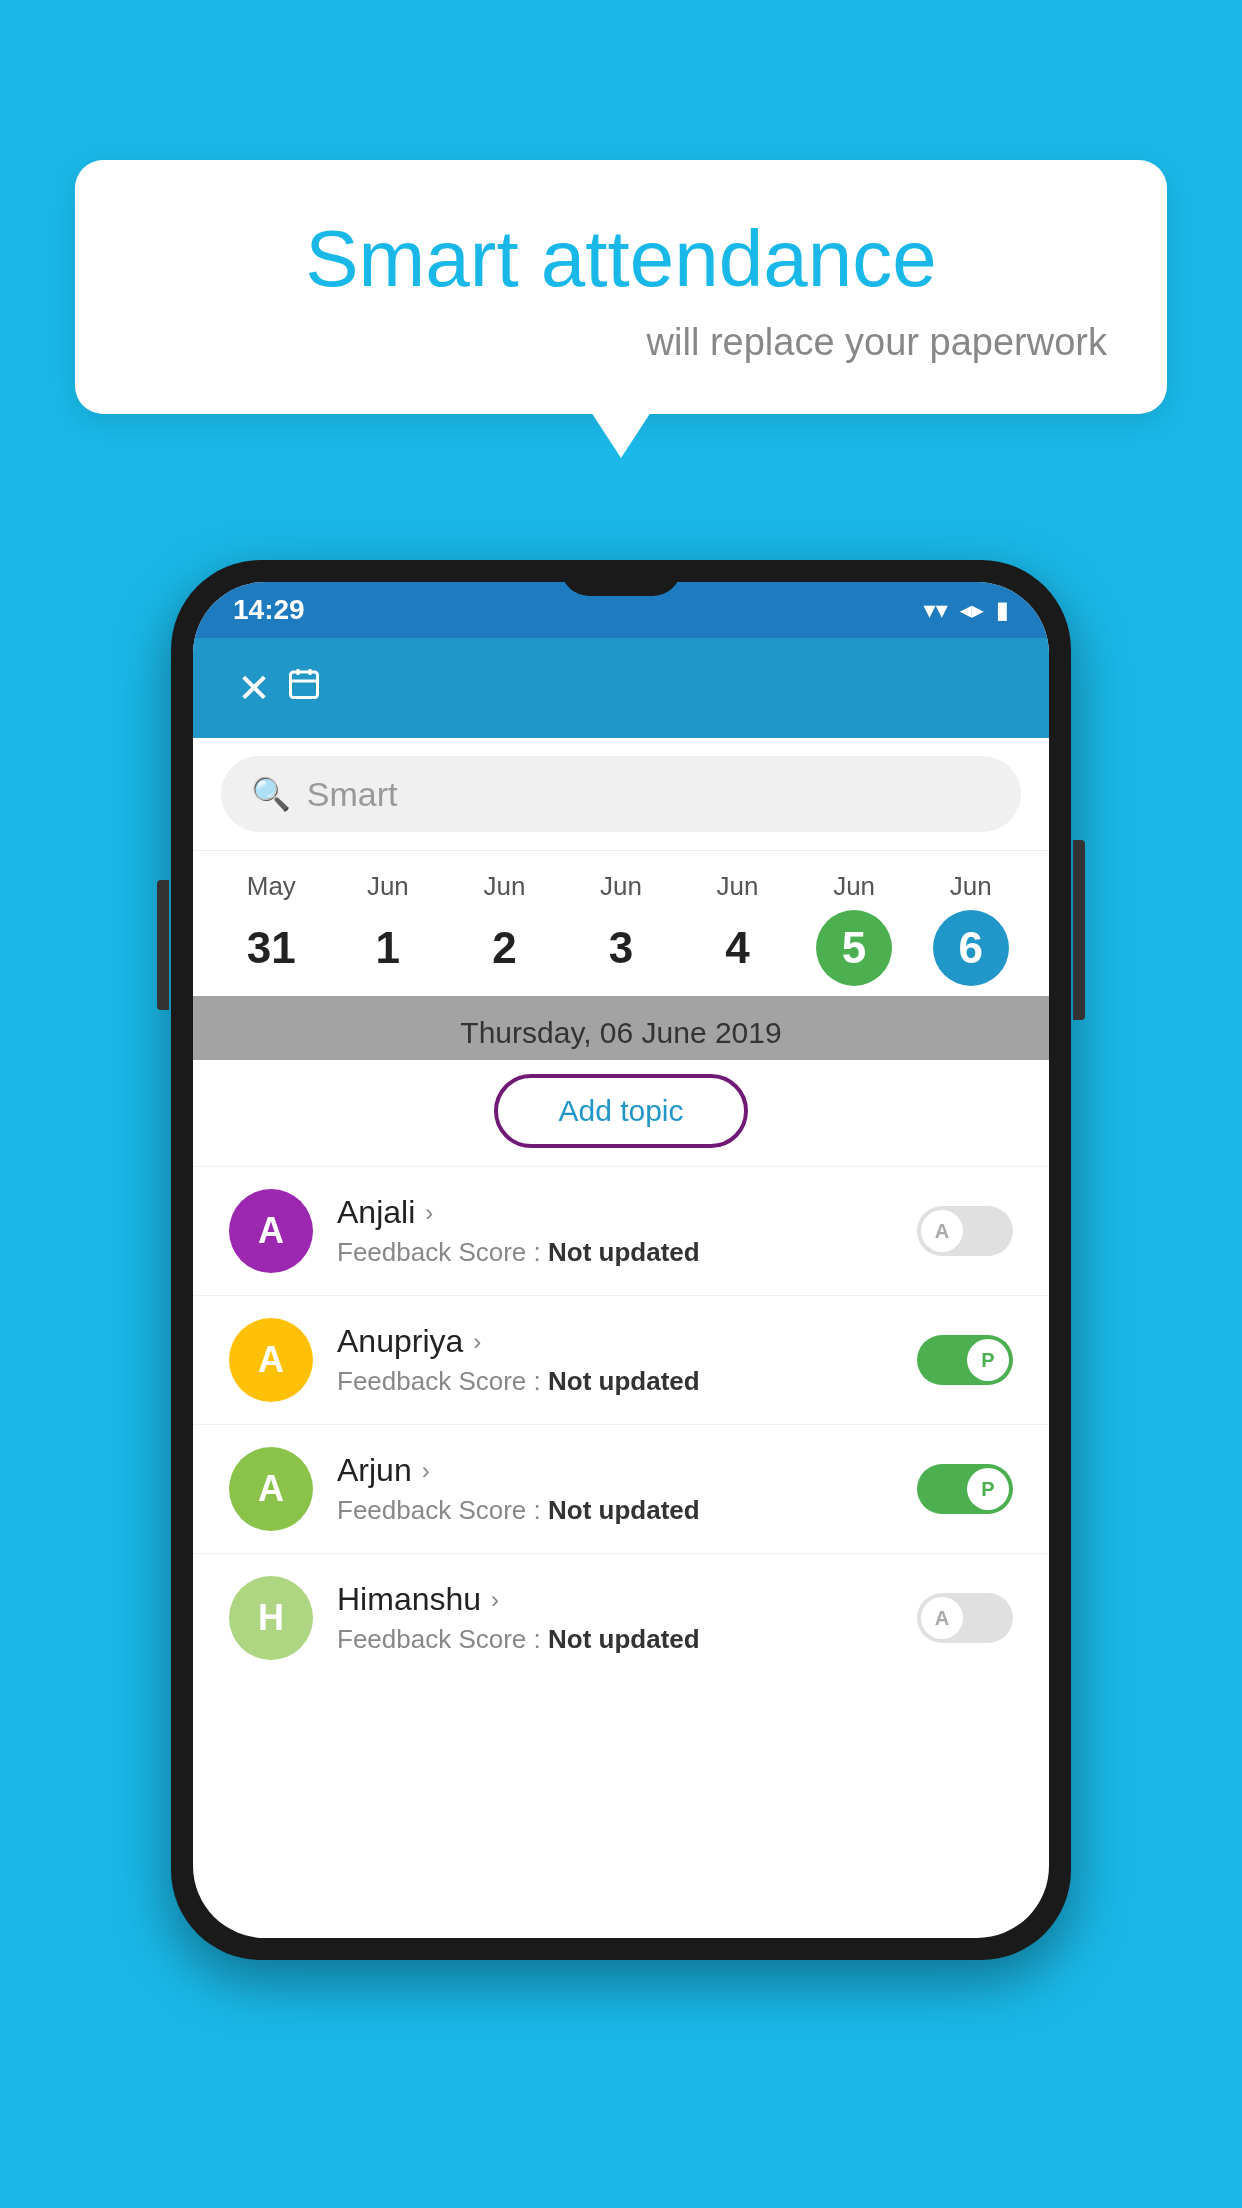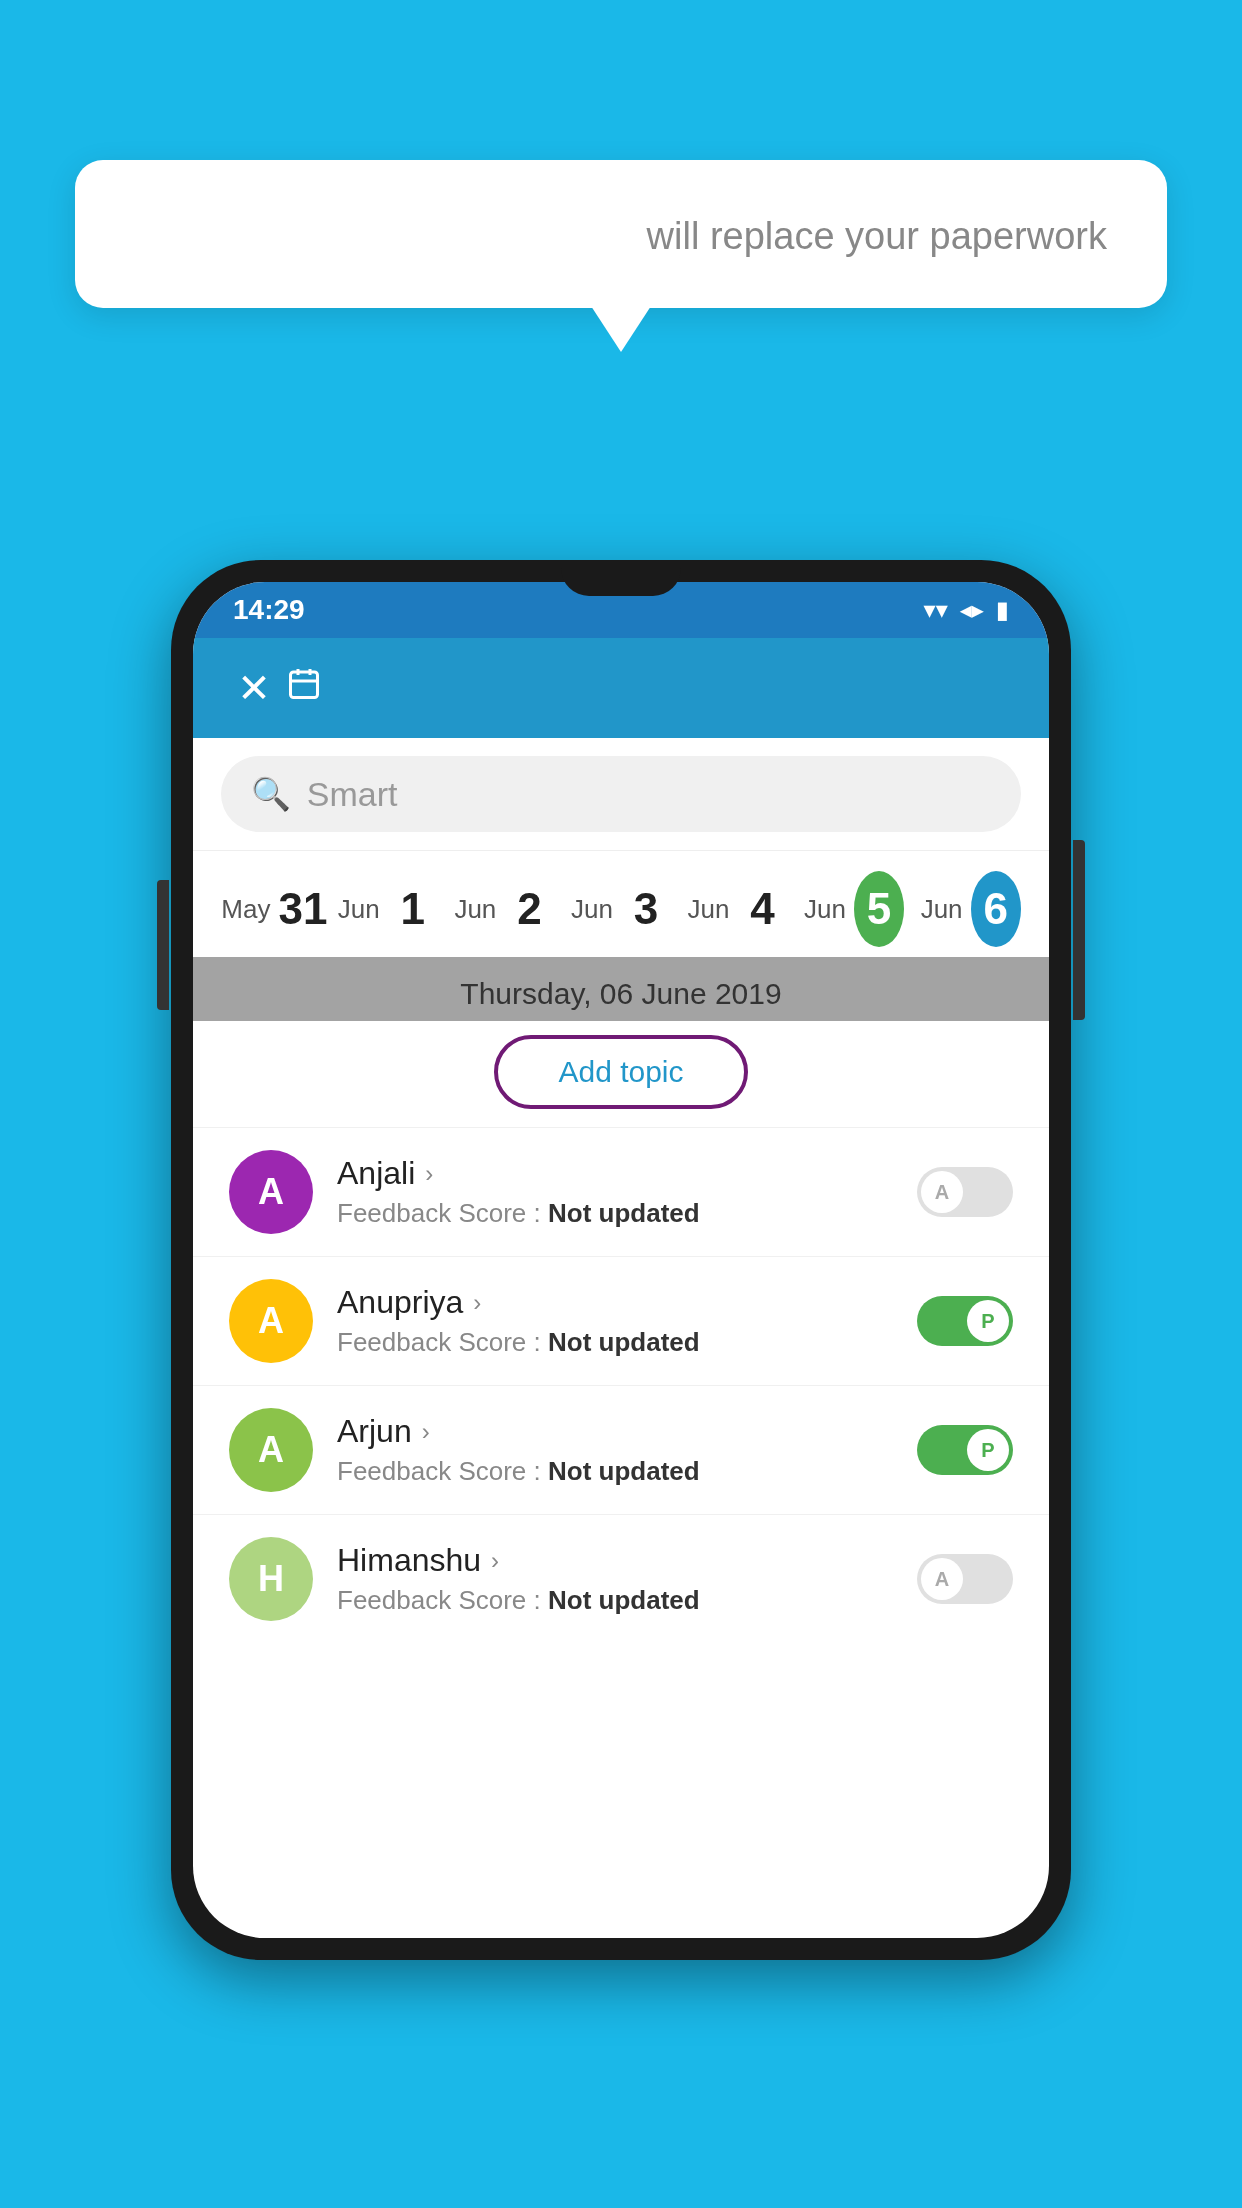--- a/index.html
+++ b/index.html
@@ -213,21 +213,21 @@
     }
 
     .date-row {
       display: flex;
       align-items: center;
       justify-content: space-around;
     }
 
     .date-cell {
       display: flex;
-      flex-direction: row;
+      flex-direction: column;
       align-items: center;
       gap: 8px;
       width: 100px;
     }
 
     .month-label {
       font-size: 26px;
       color: #555;
       font-weight: 400;
     }
@@ -390,20 +390,21 @@
     }
 
     .toggle-knob.on {
       color: #4caf50;
     }
   </style>
 </head>
 <body>
 
 <div class="speech-bubble">
+  <div class="bubble-title">Smart attendance</div>
   <div class="bubble-subtitle">will replace your paperwork</div>
 </div>
 
 <div class="phone-wrapper">
   <div class="phone-outer">
     <div class="notch"></div>
     <div class="phone-screen">
 
       <div class="status-bar">
         <span class="status-time">14:29</span>

